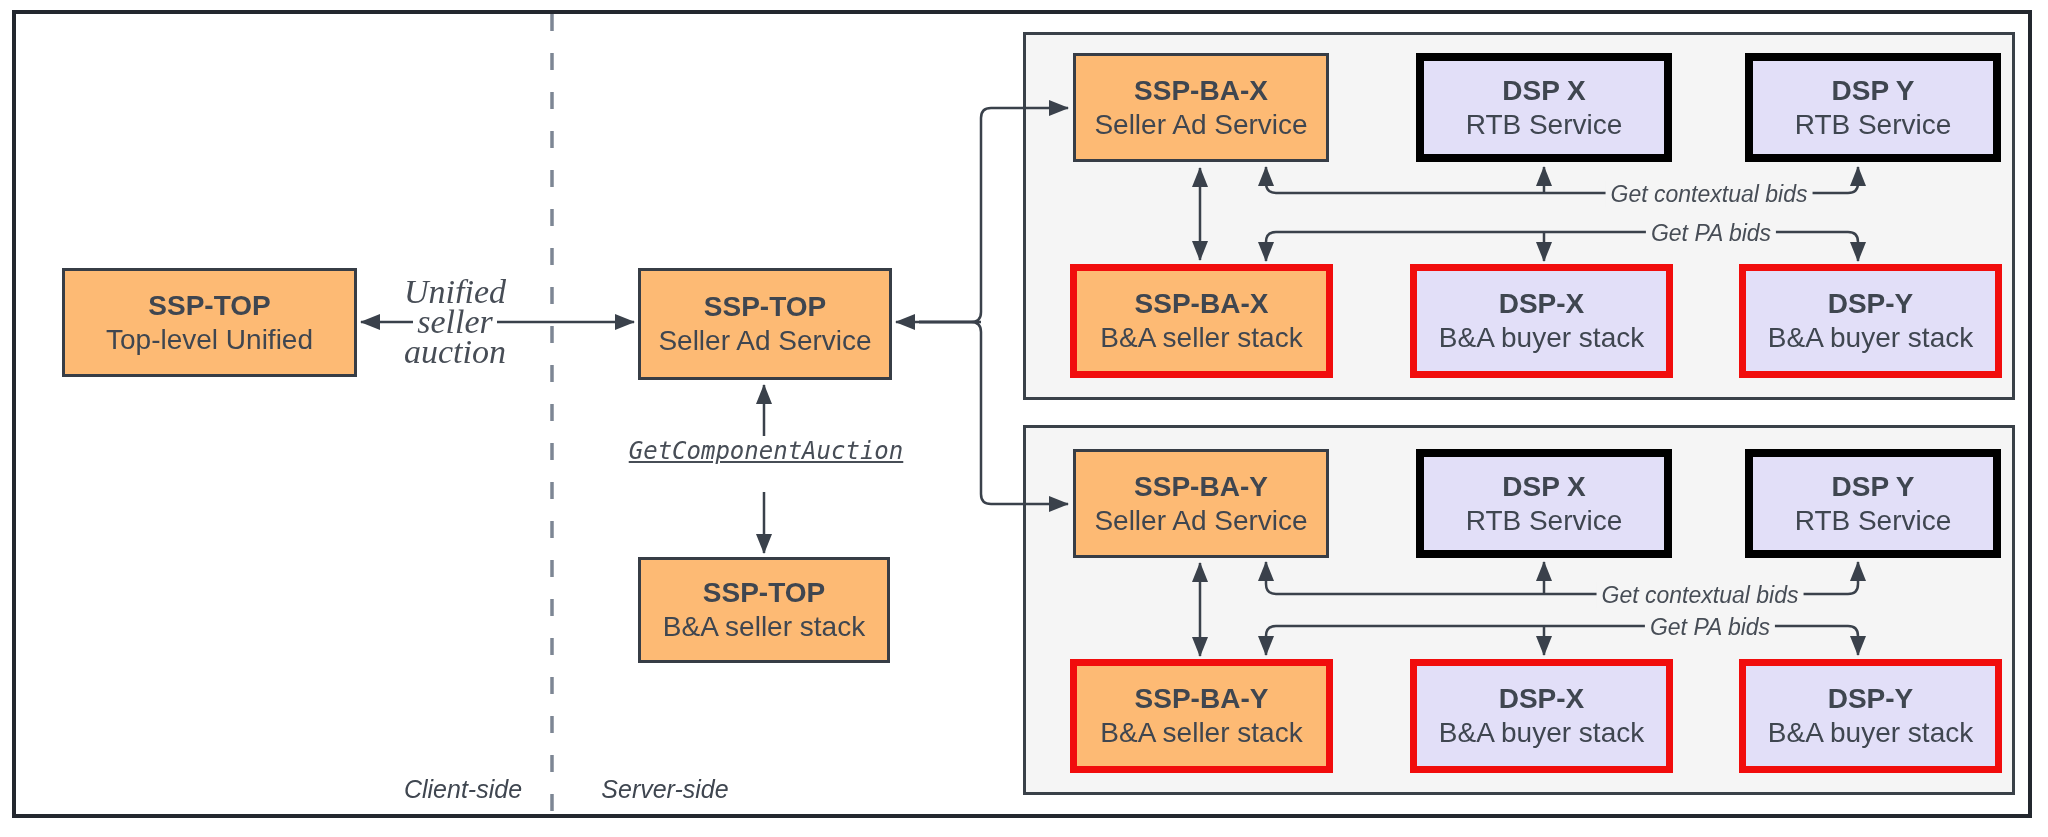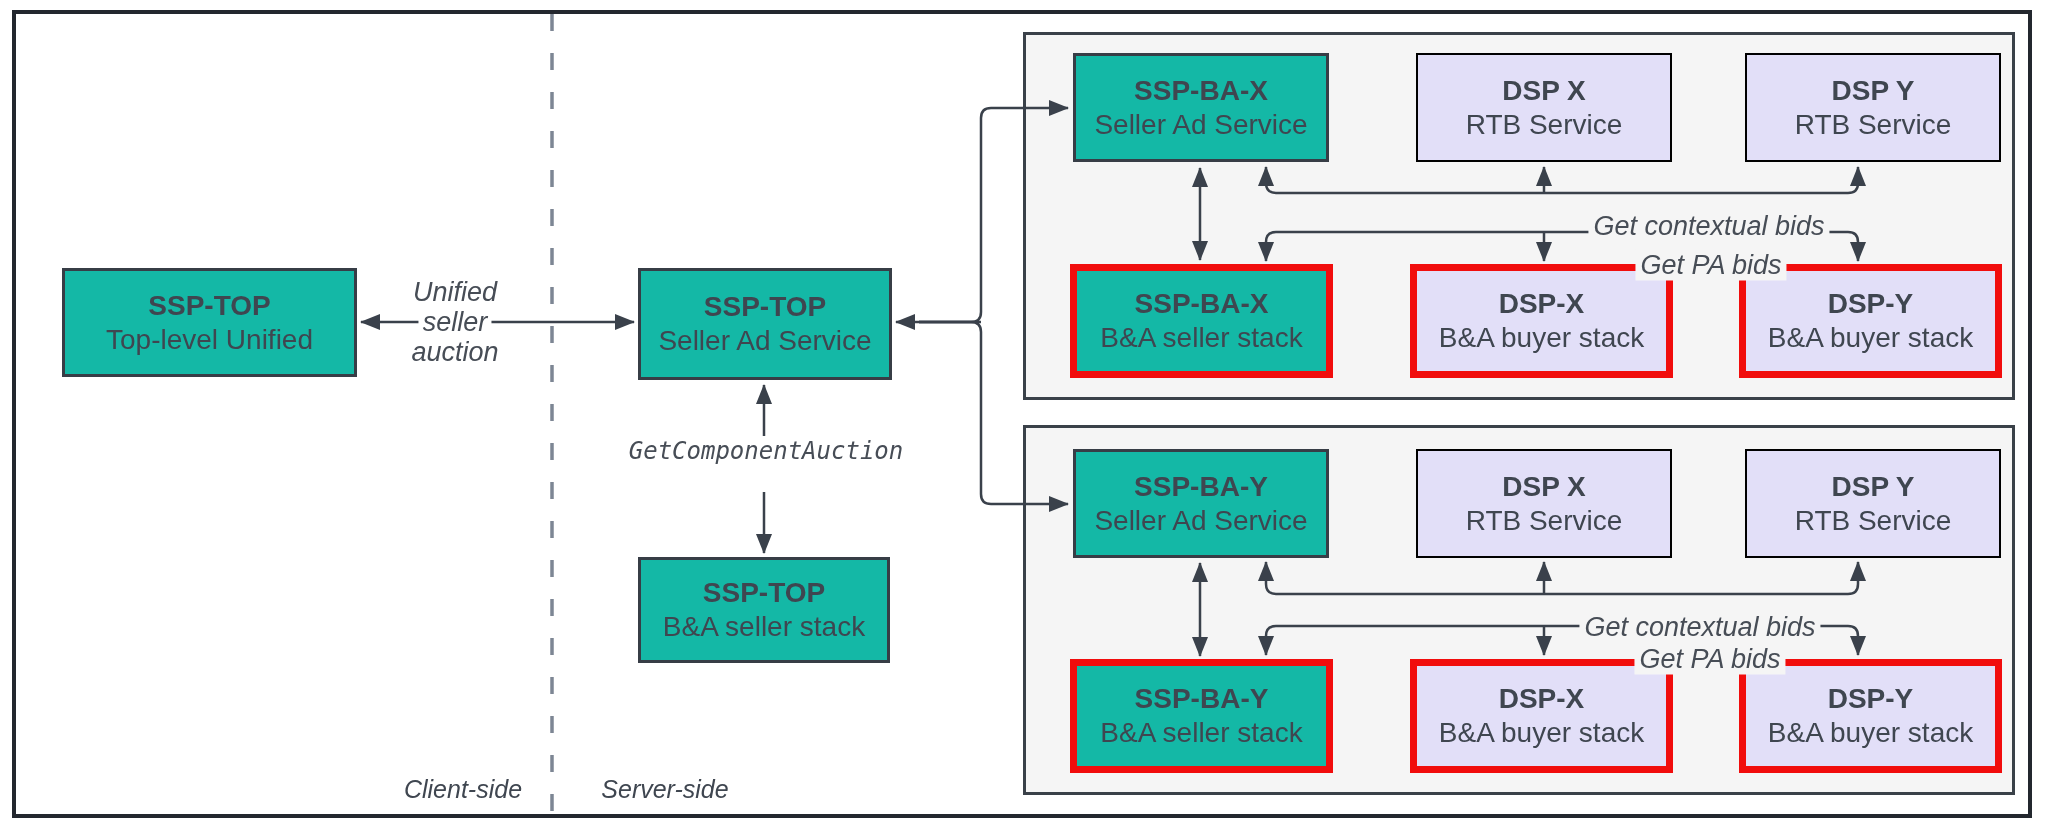--- a/index.html
+++ b/index.html
@@ -8,28 +8,28 @@
     font-family:"Liberation Sans","DejaVu Sans",sans-serif;overflow:hidden;
   }
   .frame{position:absolute;left:12px;top:10px;width:2020px;height:808px;
     border:4px solid #23272e;box-sizing:border-box;}
   .panel{position:absolute;background:#f5f5f5;border:3px solid #3a4149;box-sizing:border-box;}
   svg.wires{position:absolute;left:0;top:0;z-index:3;}
   .box{position:absolute;box-sizing:border-box;z-index:4;
     display:flex;flex-direction:column;align-items:center;justify-content:center;
     text-align:center;font-size:28px;line-height:34px;color:#3f4650;}
   .box .t{font-weight:bold;}
-  .orange{background:#14b8a6;border:3px solid #373d46;}
-  .lavender{background:#e2dff8;border:2px solid #000000;}
+  .orange{background:#fdba74;border:3px solid #373d46;}
+  .lavender{background:#e2dff8;border:8px solid #000000;}
   .red{border:7px solid #f10d0d;}
   .elabel{position:absolute;z-index:5;transform:translate(-50%,-50%);
-    font-style:italic;font-size:27px;color:#474d56;white-space:nowrap;
-    background:#f5f5f5;padding:0 5px;margin-top:32px;}
+    font-style:italic;font-size:23px;color:#474d56;white-space:nowrap;
+    background:#f5f5f5;padding:0 5px;}
   .mlabel{position:absolute;z-index:5;transform:translateX(-50%);
-    text-align:center;font-style:italic;font-size:27px;line-height:30px;color:#474d56;}
+    text-align:center;font-style:italic;font-size:34px;line-height:30px;color:#474d56;font-family:Liberation Serif, serif;}
   .mlabel span{background:#ffffff;padding:0 4px;}
   .mono{font-family:"DejaVu Sans Mono","Liberation Mono",monospace;
     font-size:24px;line-height:31px;}
   .zone{position:absolute;z-index:5;transform:translate(-50%,-50%);
     font-style:italic;font-size:25px;color:#3f4650;white-space:nowrap;}
 </style>
 </head>
 <body>
 
 <div id="stage">
@@ -138,21 +138,21 @@
     <span class="t">DSP-Y</span>
     <span>B&amp;A buyer stack</span>
   </div>
 
   <div class="mlabel" style="left:455px;top:277px;">
     <div><span>Unified</span></div>
     <div><span>seller</span></div>
     <div><span>auction</span></div>
   </div>
 
-  <div class="mlabel mono" style="left:766px;top:436px;">
+  <div class="mlabel mono" style="left:766px;top:436px;text-decoration:underline;">
     <div><span>GetComponentAuction</span></div>
   </div>
 
   <div class="elabel" style="left:1709px;top:194px;">Get contextual bids</div>
   <div class="elabel" style="left:1711px;top:233px;">Get PA bids</div>
   <div class="elabel" style="left:1700px;top:595px;">Get contextual bids</div>
   <div class="elabel" style="left:1710px;top:627px;">Get PA bids</div>
 
   <div class="zone" style="left:463px;top:789px;">Client-side</div>
   <div class="zone" style="left:665px;top:789px;font-style:italic;">Server-side</div>

